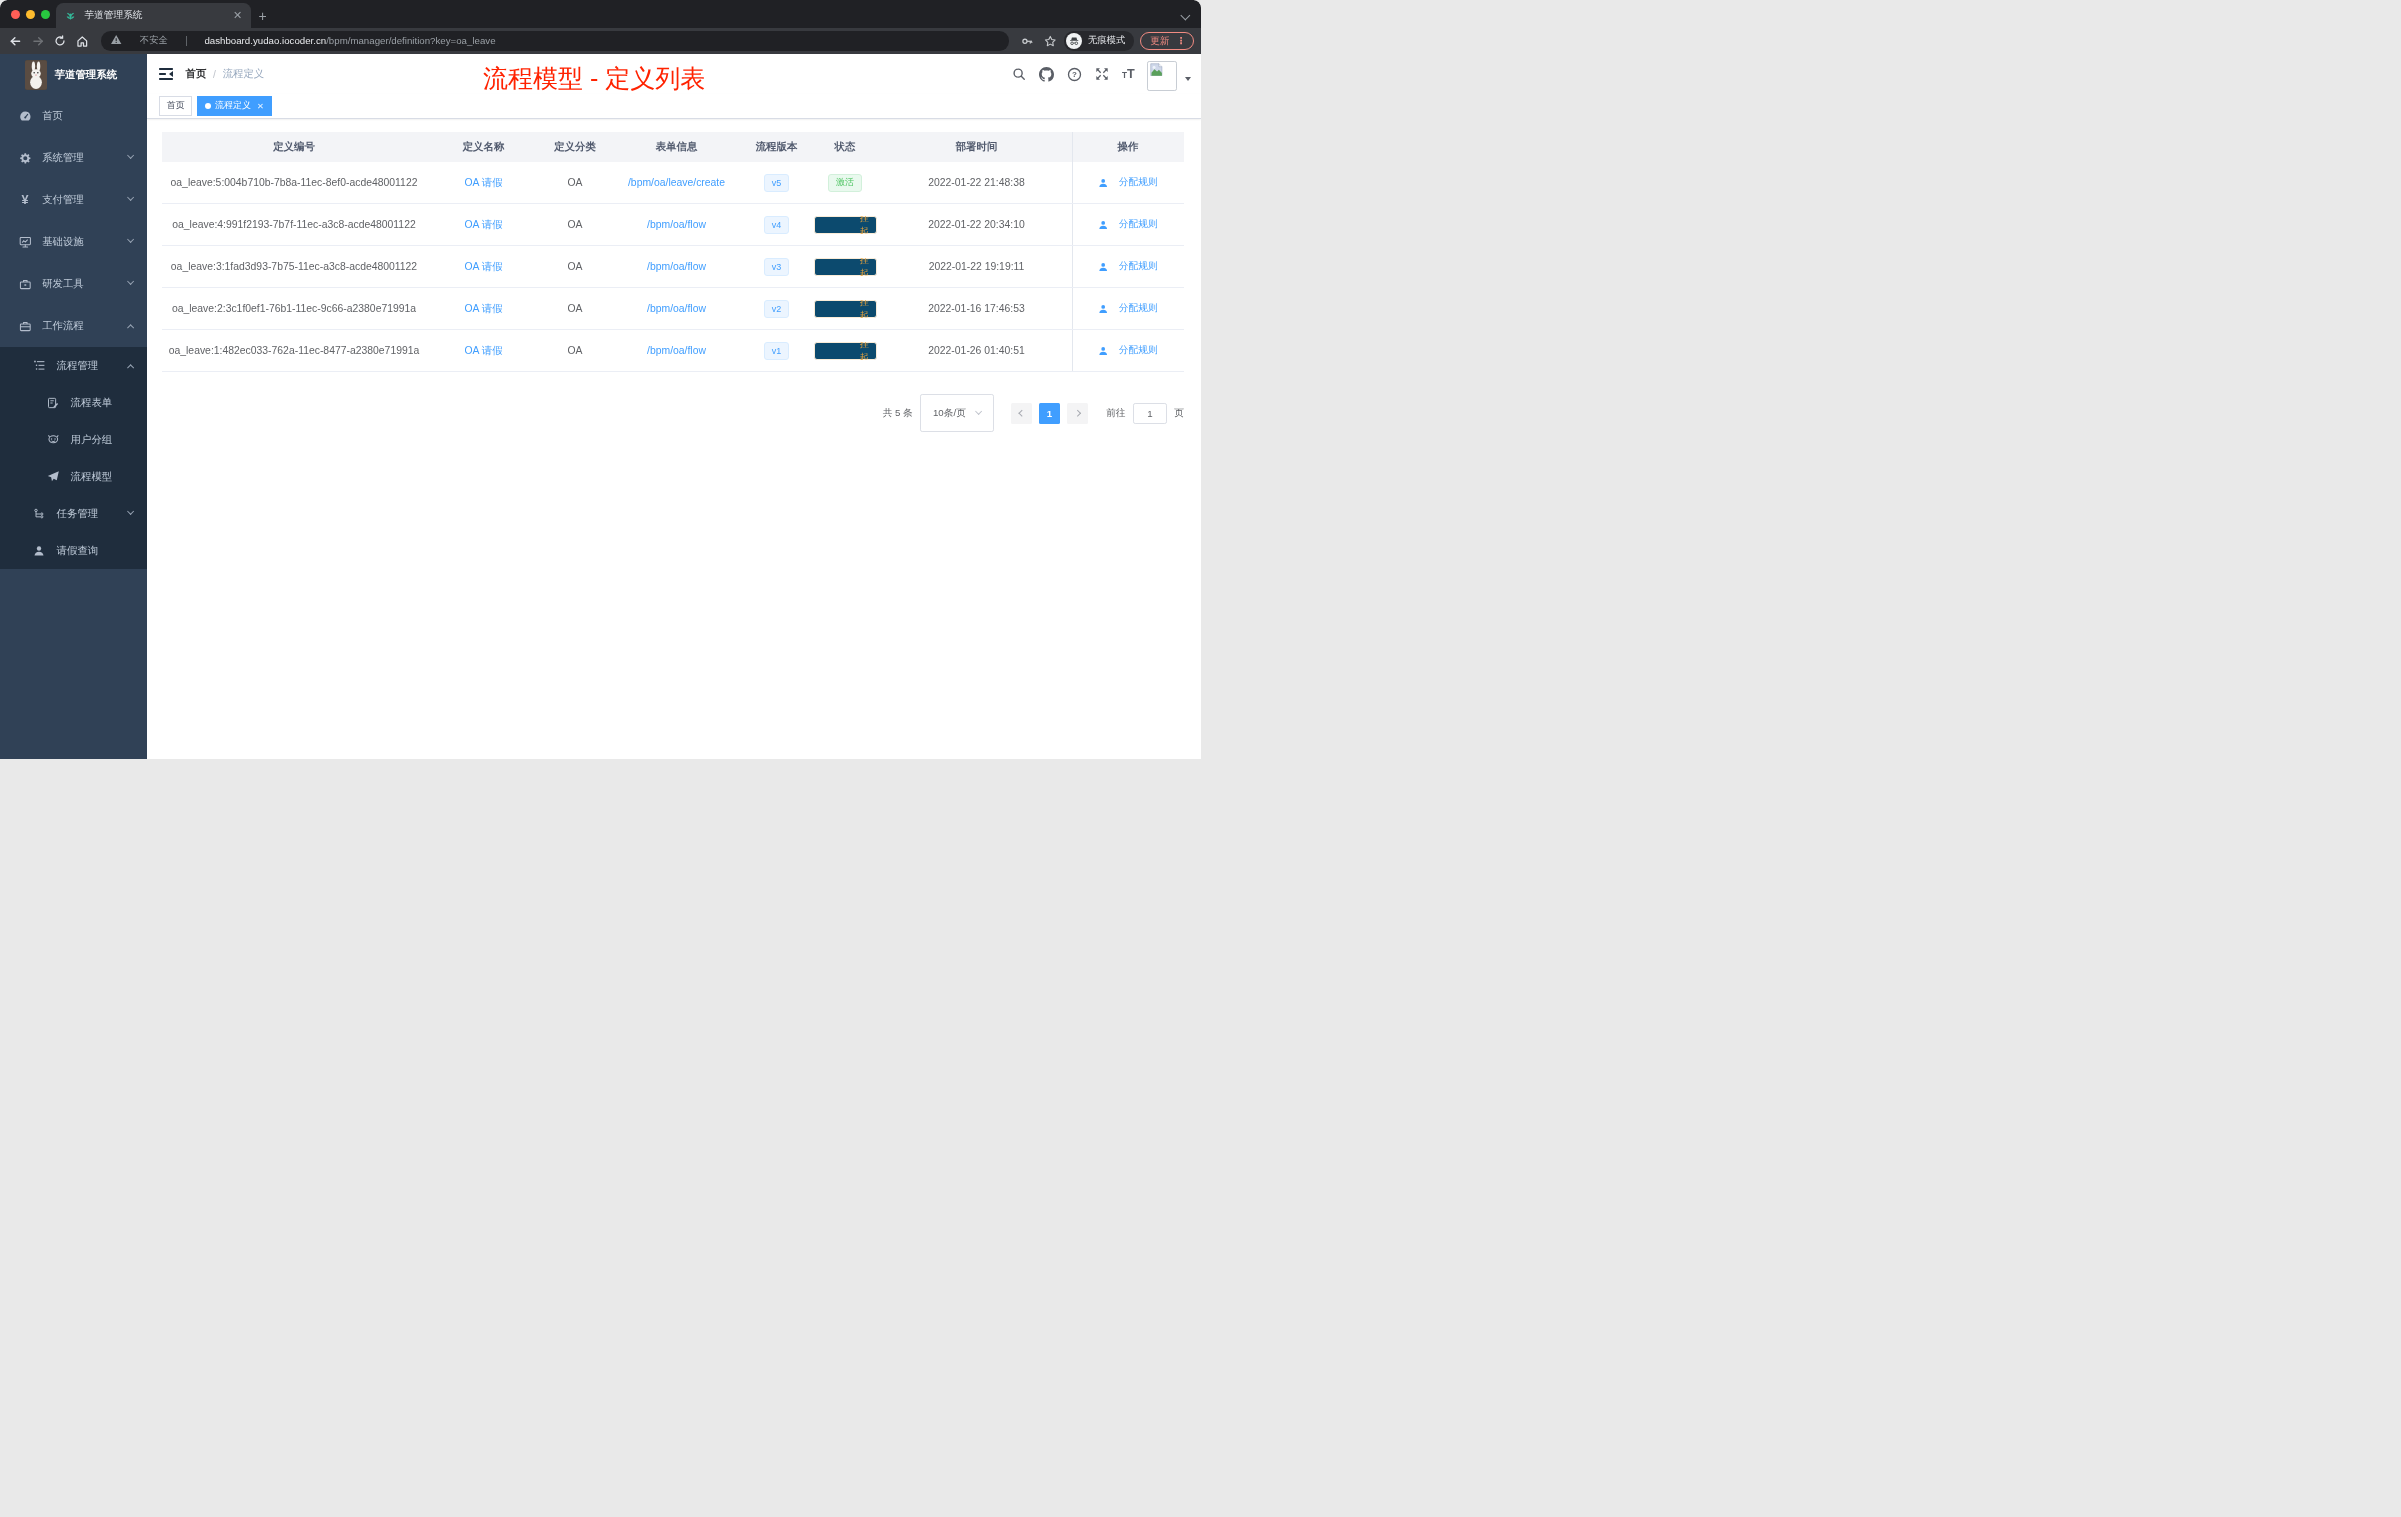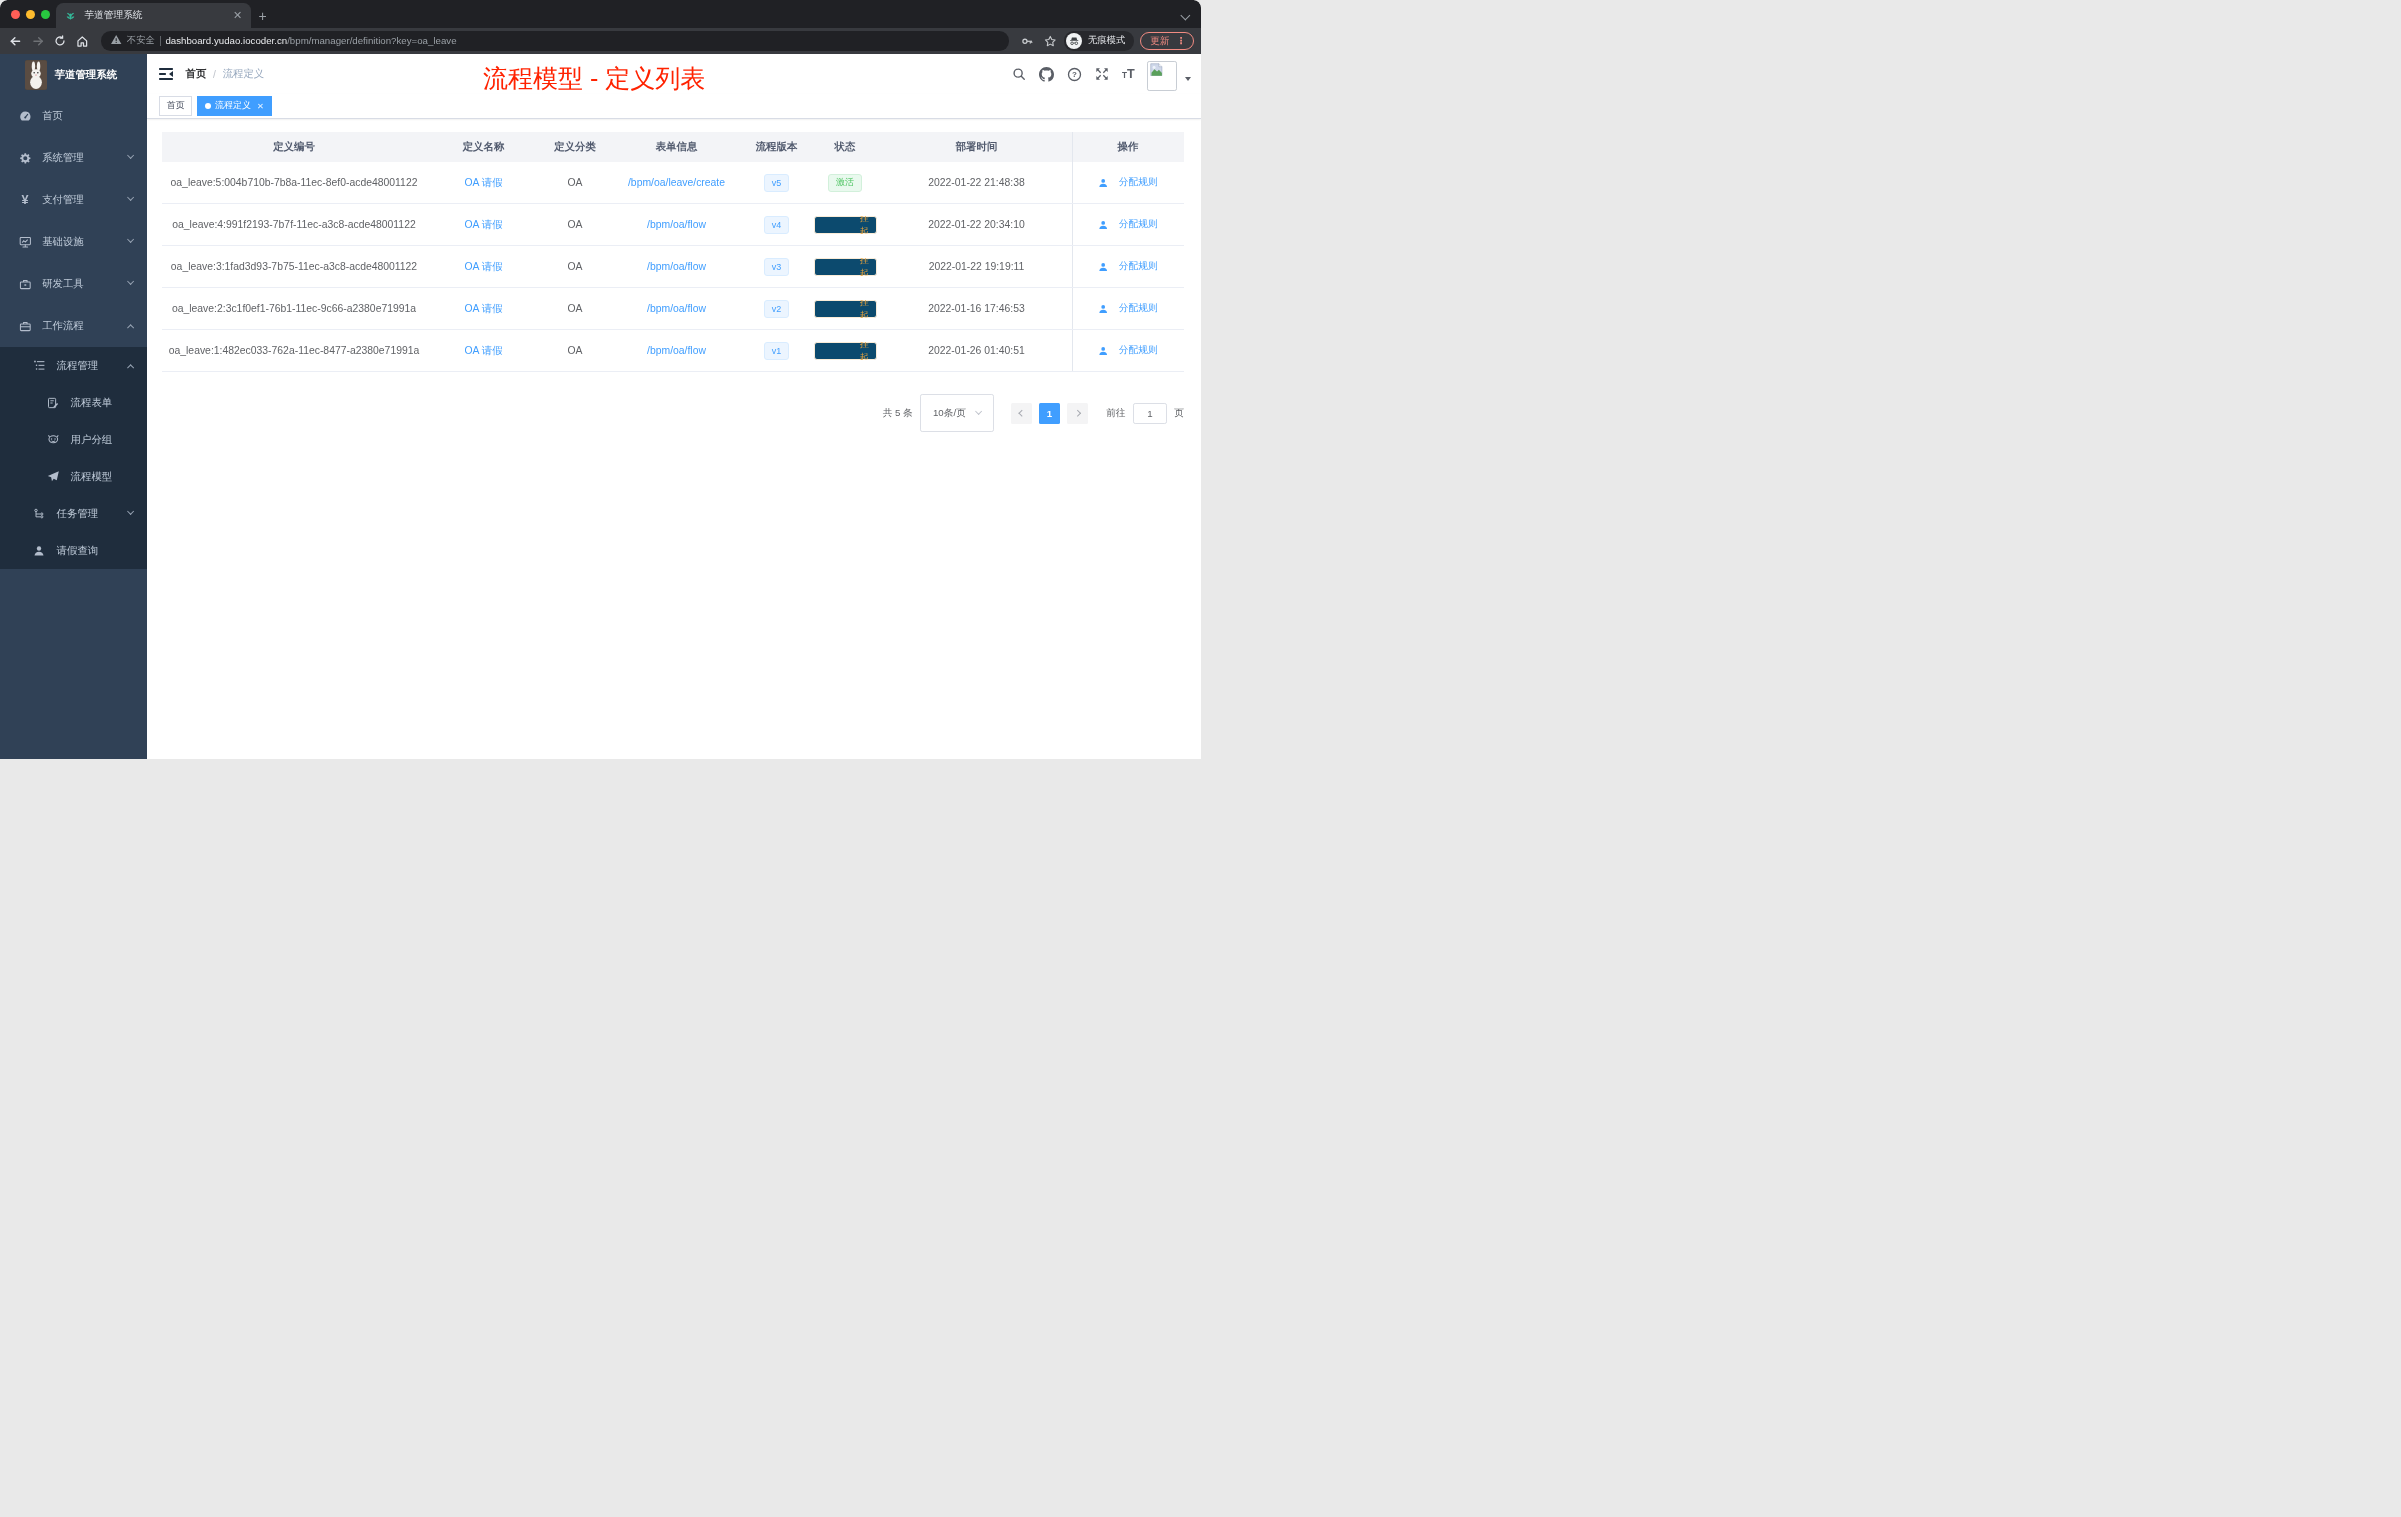--- a/index.html
+++ b/index.html
@@ -16,21 +16,21 @@
     display:flex;align-items:center;padding:0 7.4px;gap:6px;color:#dee1e6;font-size:9.7px;}
   .tab-title{flex:1;white-space:nowrap;overflow:hidden;}
   .tab-close{color:#9aa0a6;font-size:11px;line-height:1;padding:0 1.5px;}
   .newtab-btn{color:#9aa0a6;font-size:14px;margin:0 0 5.2px 7.4px;line-height:1;}
   .strip-chevron{position:absolute;right:12px;top:12px;width:6.7px;height:6.7px;border-right:1.5px solid #9aa0a6;border-bottom:1.5px solid #9aa0a6;transform:rotate(45deg);}
 
   .toolbar{height:26px;background:#383a3f;display:flex;align-items:center;padding:0 7.4px;gap:6px;}
   .nav-btn{width:16.3px;height:16.3px;display:flex;align-items:center;justify-content:center;color:#dee1e6;flex-shrink:0;}
   .nav-btn.dim{color:#6e7175;}
   .urlbar{flex:1;height:19.3px;background:#202125;border-radius:9.7px;display:flex;align-items:center;
-    padding:0 10.4px;gap:5px;margin:0 4.5px;min-width:0;}
+    padding:0 10.4px;gap:18px;margin:0 4.5px;min-width:0;}
   .sec-label{color:#9aa0a6;font-size:9.3px;white-space:nowrap;}
   .url-sep{width:0.7px;height:10.4px;background:#5f6368;}
   .url-text{font-size:9.7px;color:#e8eaed;white-space:nowrap;overflow:hidden;}
   .url-text .path{color:#9aa0a6;}
   .incog-pill{height:19.3px;background:#27282c;border-radius:9.7px;display:flex;align-items:center;gap:6px;
     padding:1.5px 9px 1.5px 1.5px;flex-shrink:0;}
   .incog-circle{width:16.3px;height:16.3px;background:#f1f3f4;border-radius:50%;display:flex;align-items:center;justify-content:center;}
   .incog-label{color:#e8eaed;font-size:9.3px;}
   .update-pill{height:18px;border:1.1px solid #f28b82;border-radius:9.7px;color:#f28b82;display:flex;
     align-items:center;gap:6.7px;padding:0 6.7px 0 9px;font-size:9.7px;flex-shrink:0;}

